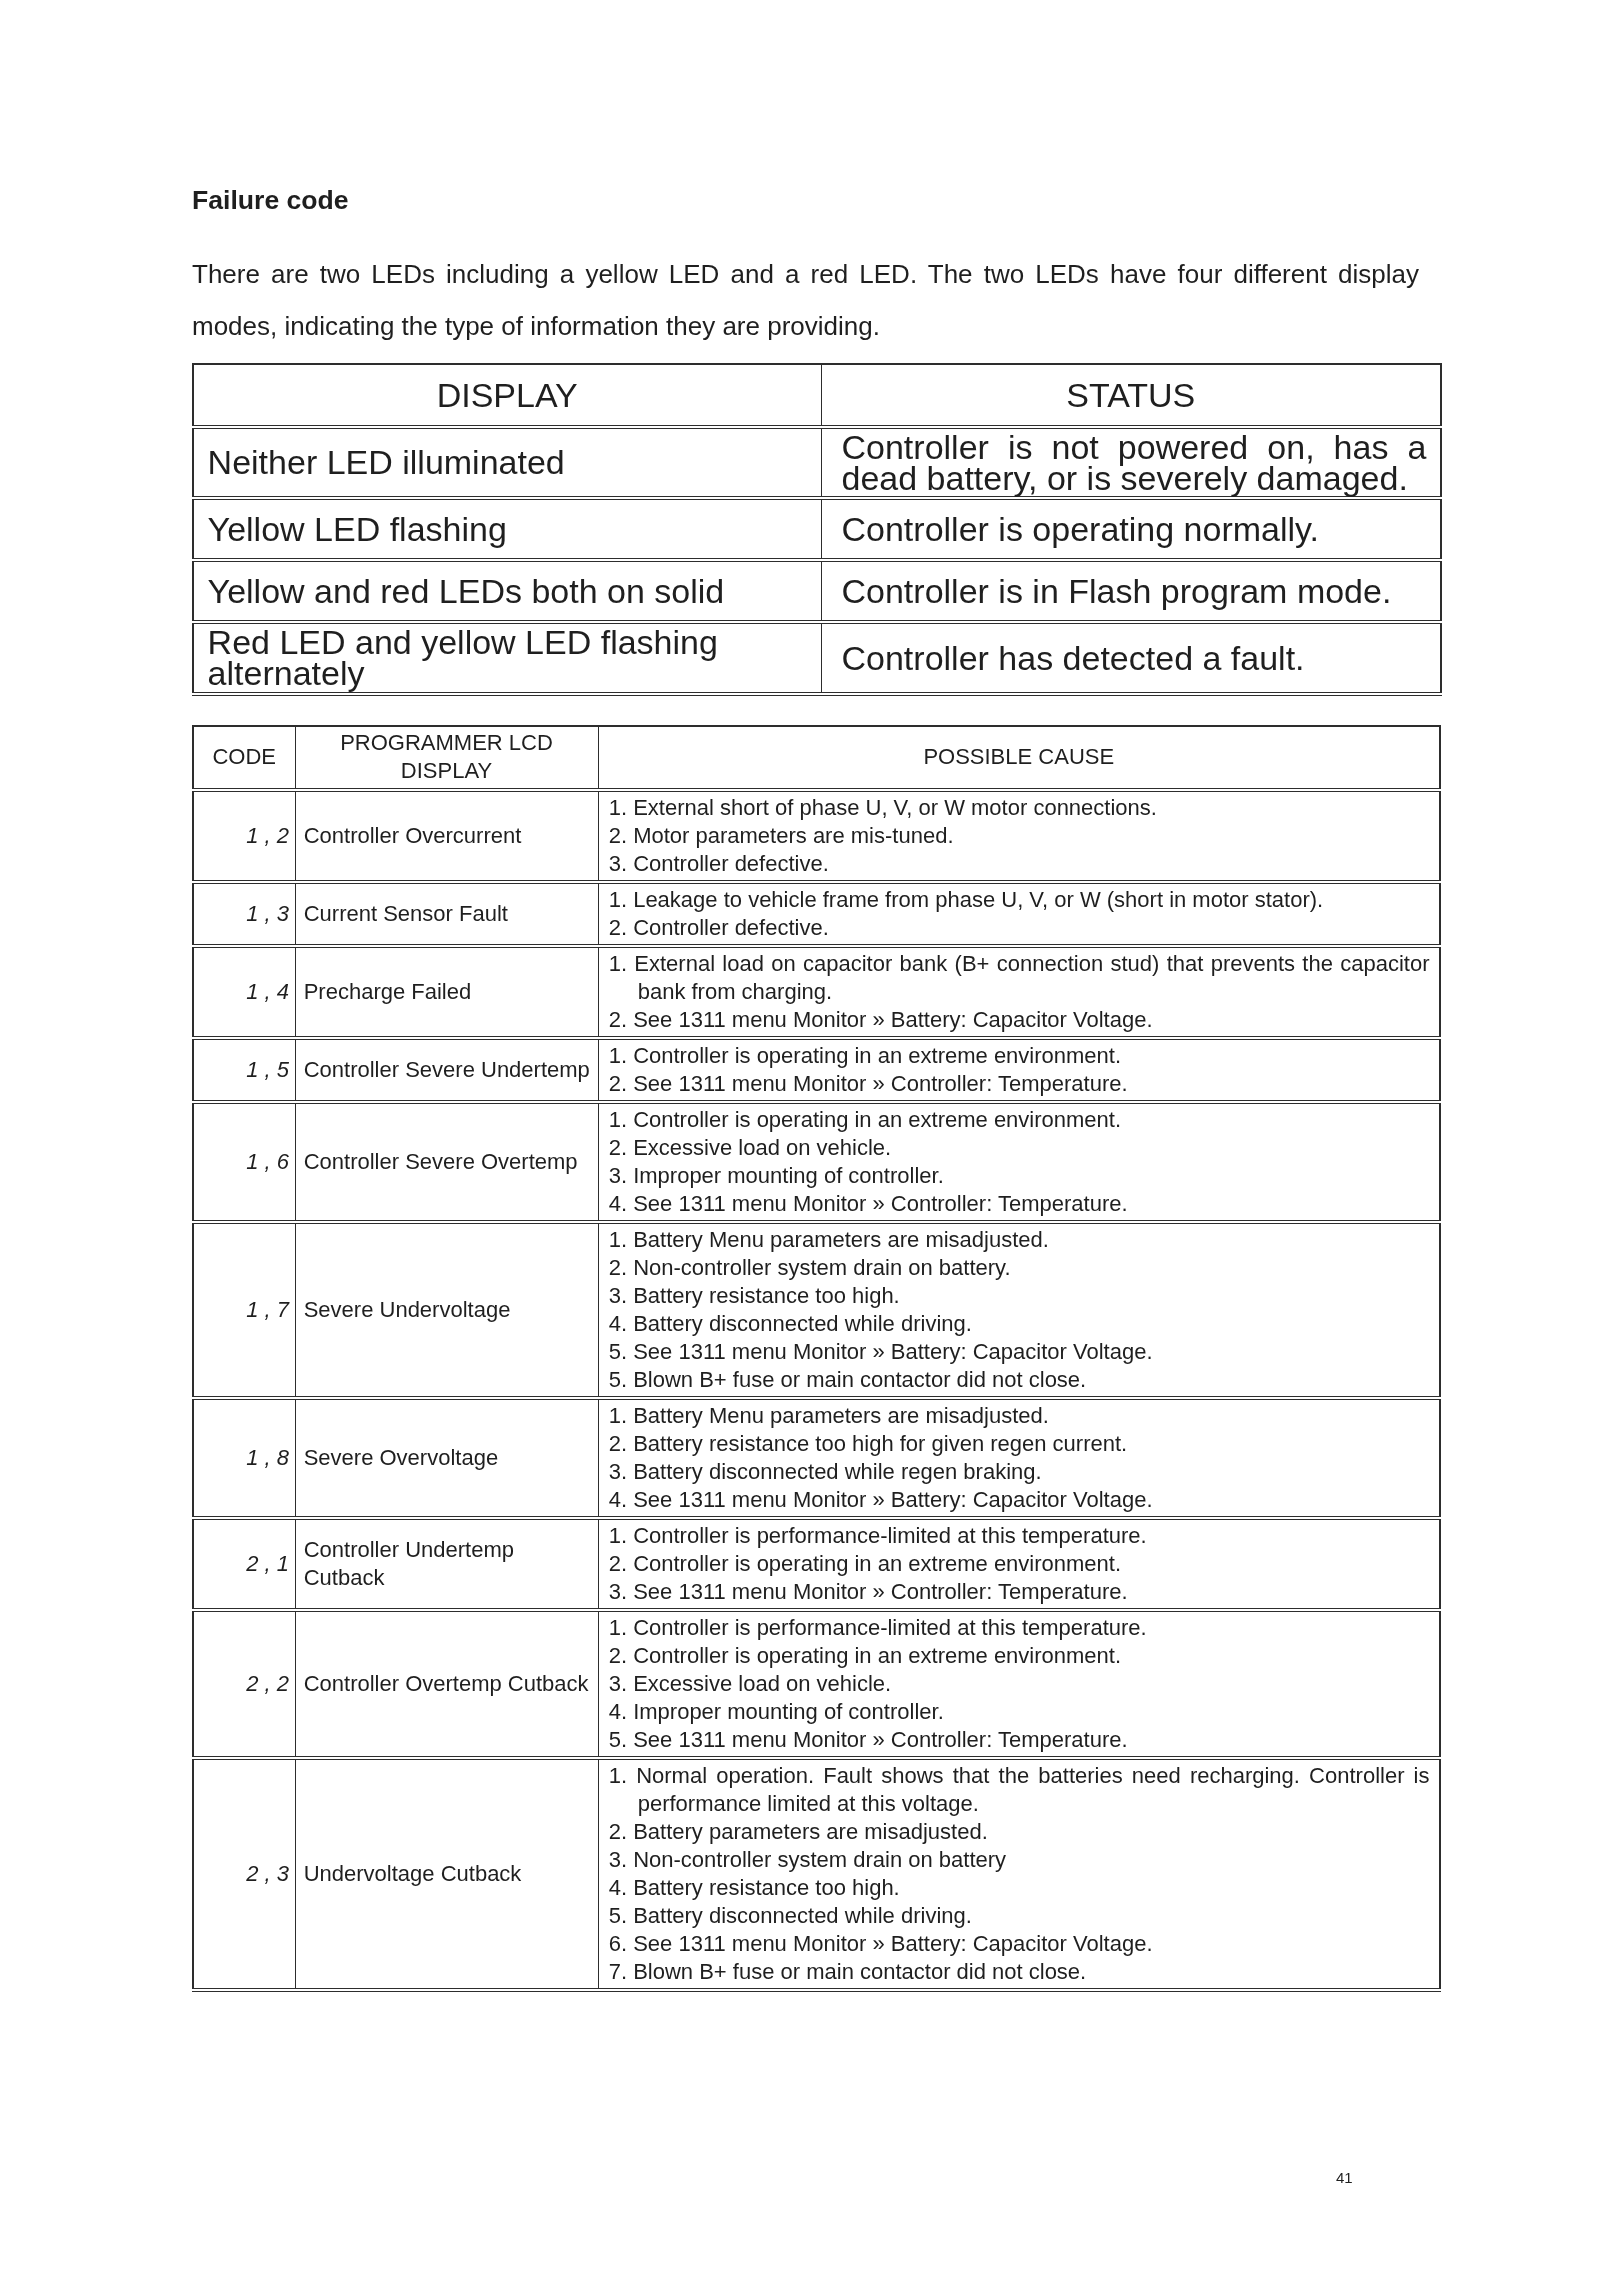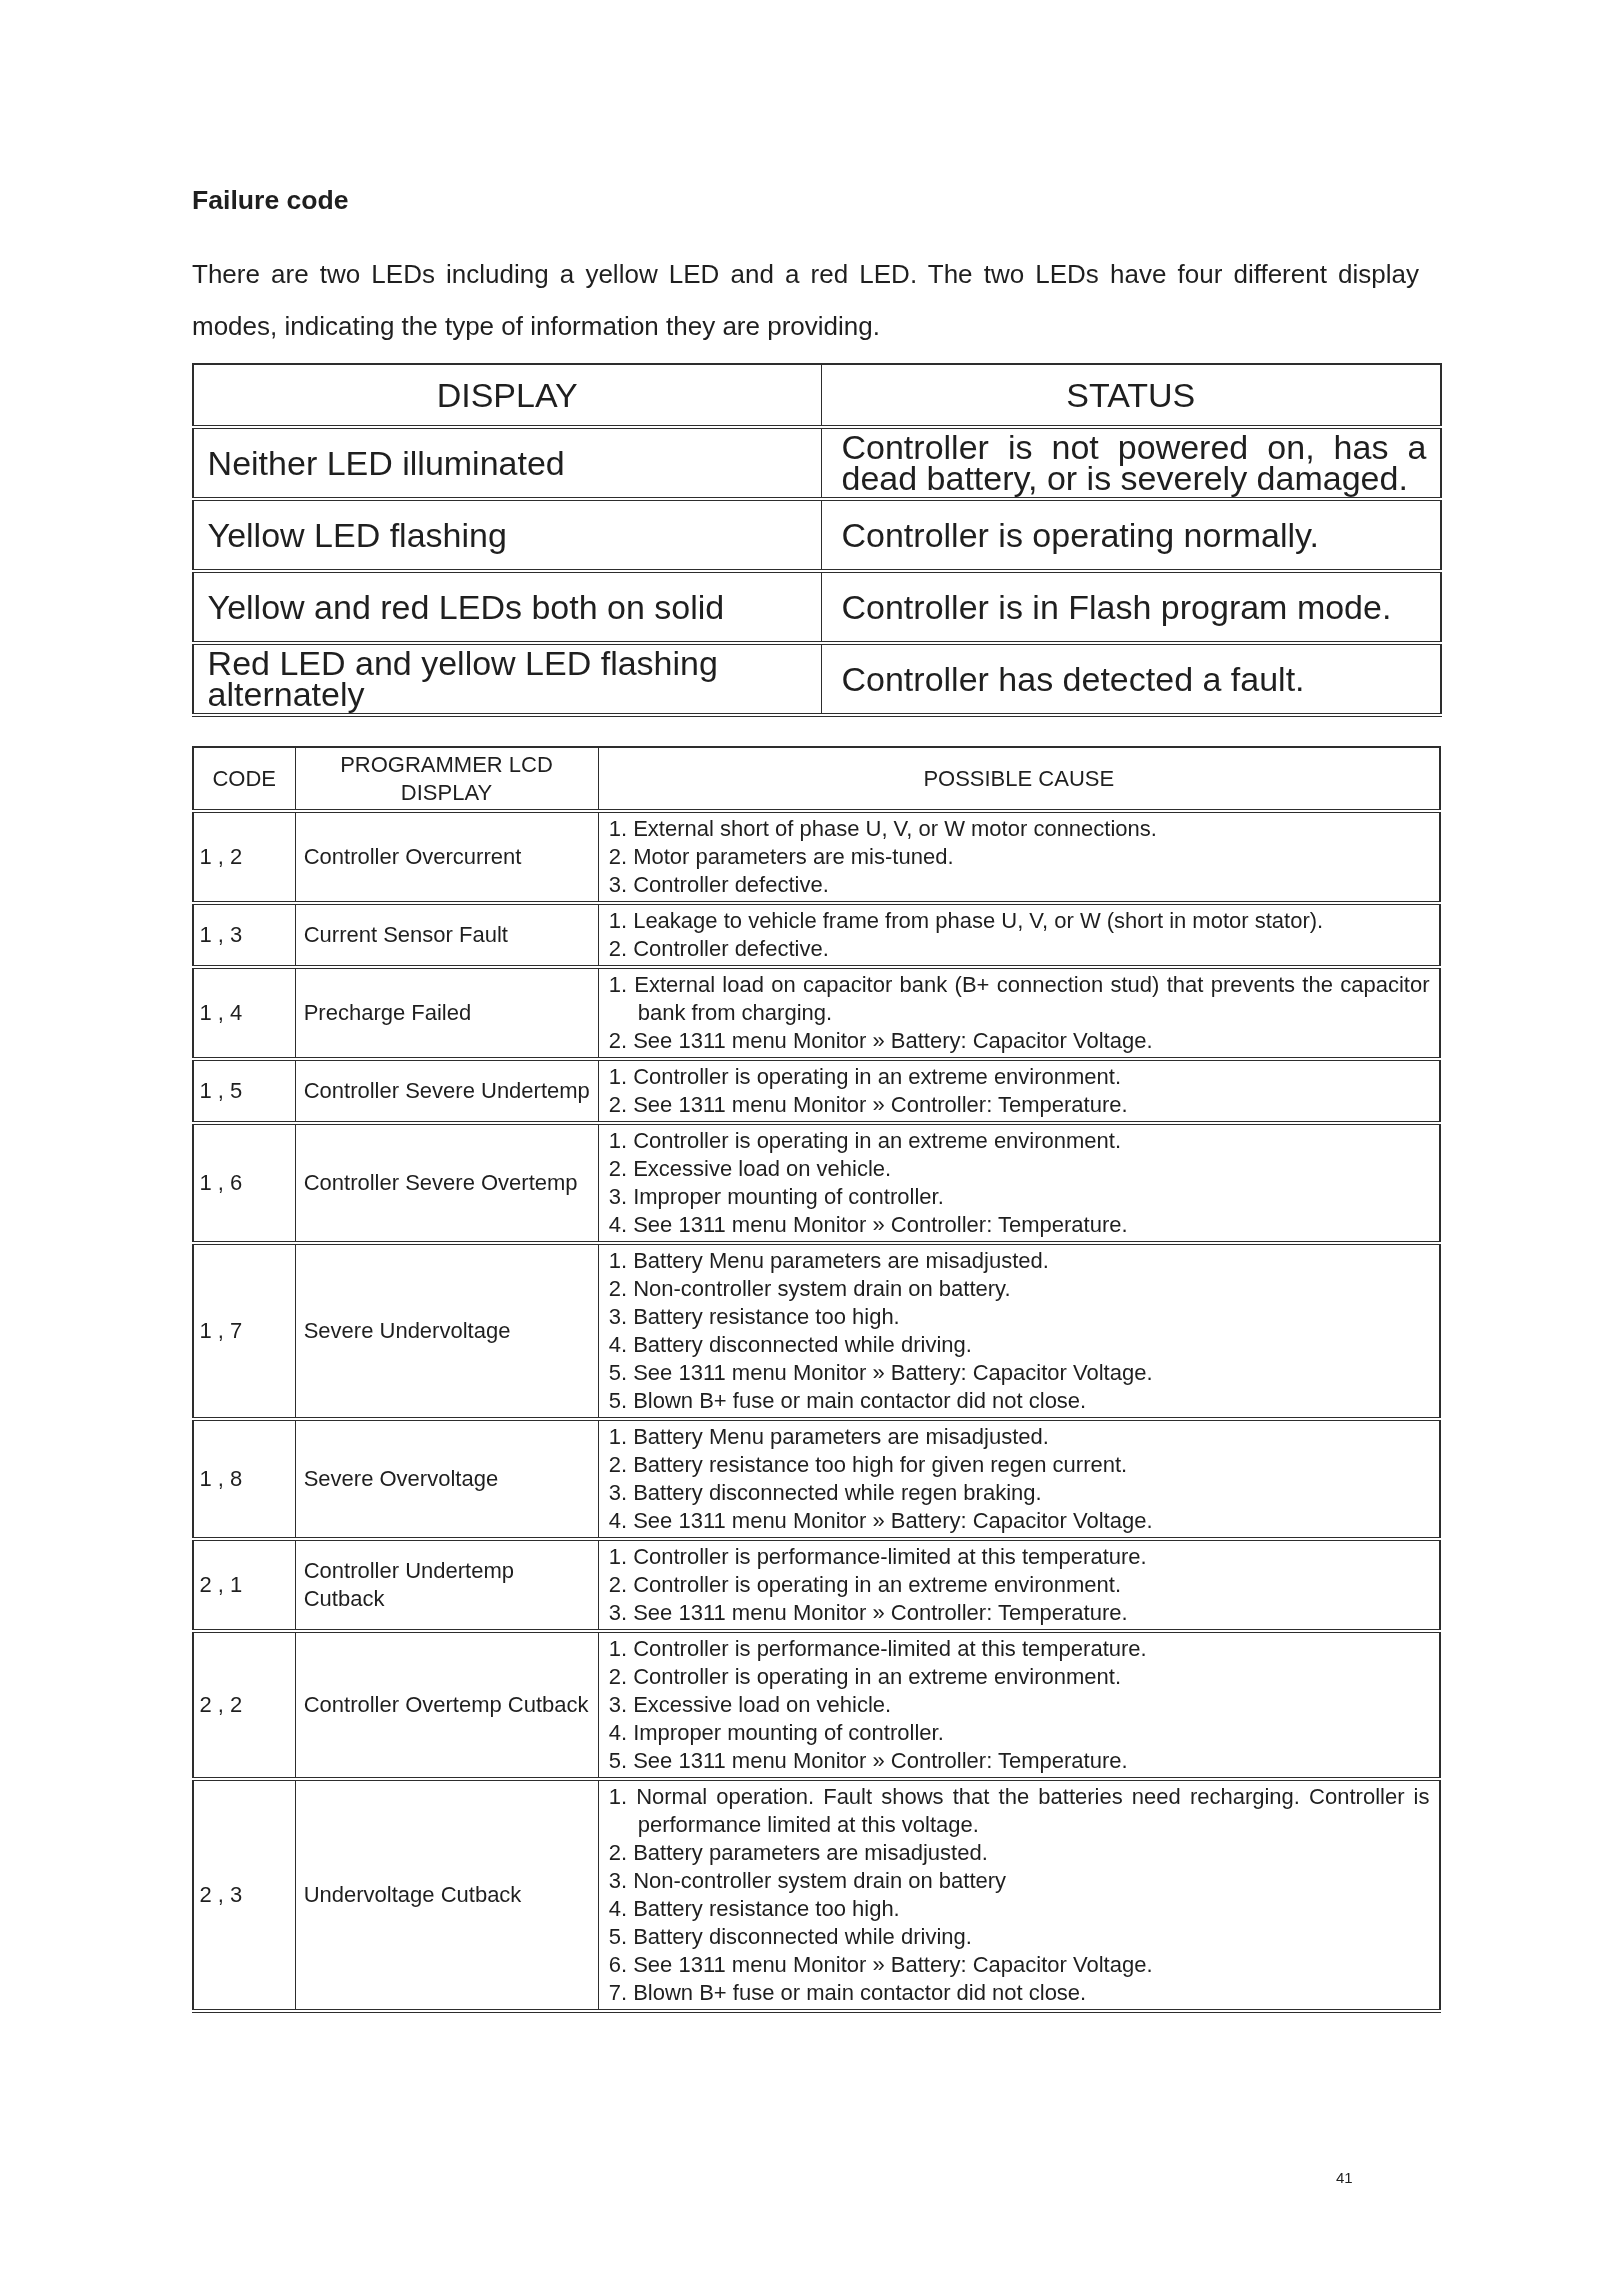--- a/index.html
+++ b/index.html
@@ -45,34 +45,34 @@
   }
   
   .led-table { font-size: 34px; margin: 0 0 29px 0; }
   .led-table th {
     height: 63px;
     text-align: center;
     padding: 4.1px 6.8px;
     line-height: 31px;
   }
   .led-table td {
-    height: 72px;
+    height: 62px;
     padding: 2.7px 13.6px;
     line-height: 31px;
   }
   .led-table td.status-cell { text-align: justify; padding-left: 20px; }
   
   .fault-table { font-size: 22px; }
   .fault-table th {
     text-align: center;
     padding: 2.7px 5.5px;
     line-height: 28px;
   }
   .fault-table td { padding: 2px 5.5px; line-height: 28px; }
-  .fault-table td.code-cell { text-align: left; }
+  .fault-table td.code-cell { text-align: right; font-style: italic; }
   .fault-table td.display-cell { padding: 2px 5.5px 2px 8.2px; }
   .fault-table td.cause-cell { padding: 2px 9.5px 2px 10.2px; }
   .cause {
     padding-left: 29px;
     text-indent: -29px;
     text-align: justify;
   }
   .page-number {
     position: absolute;
     top: 2169px;

